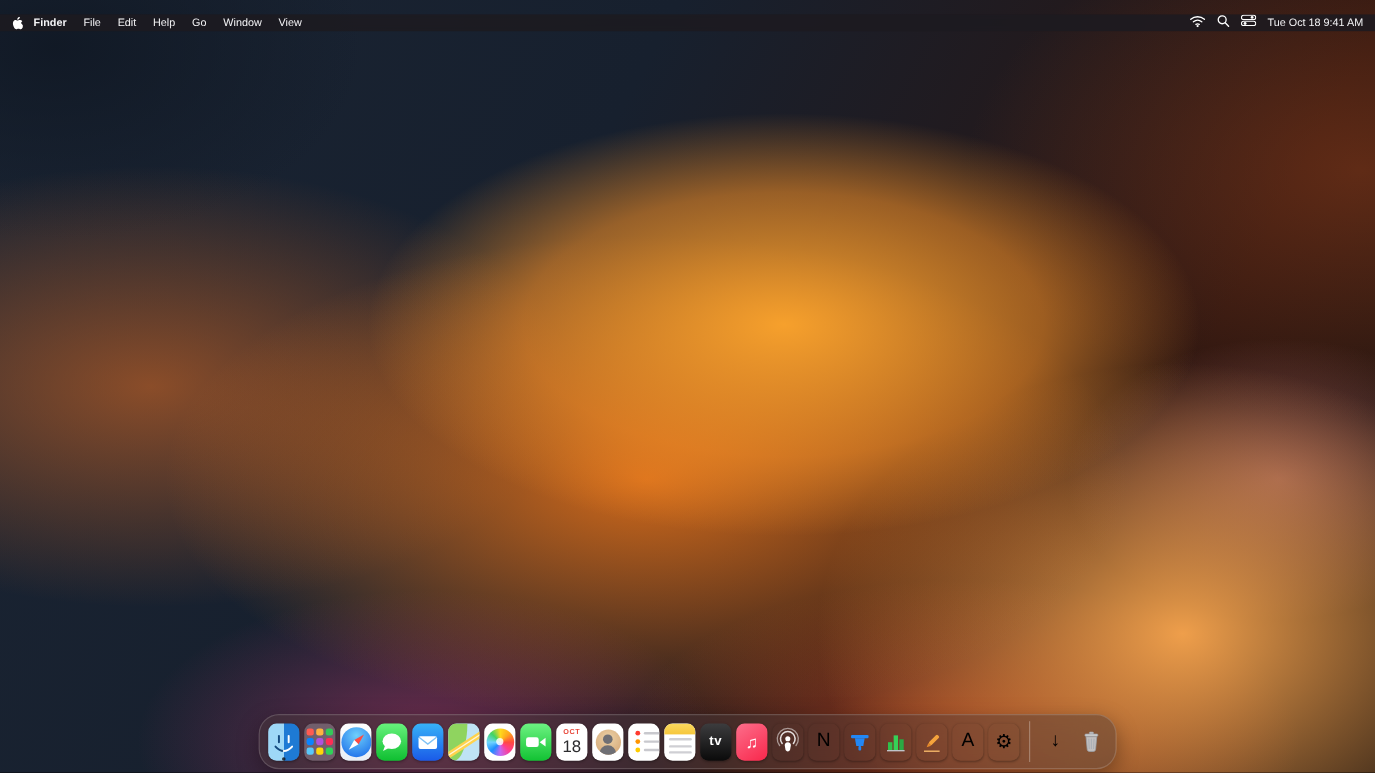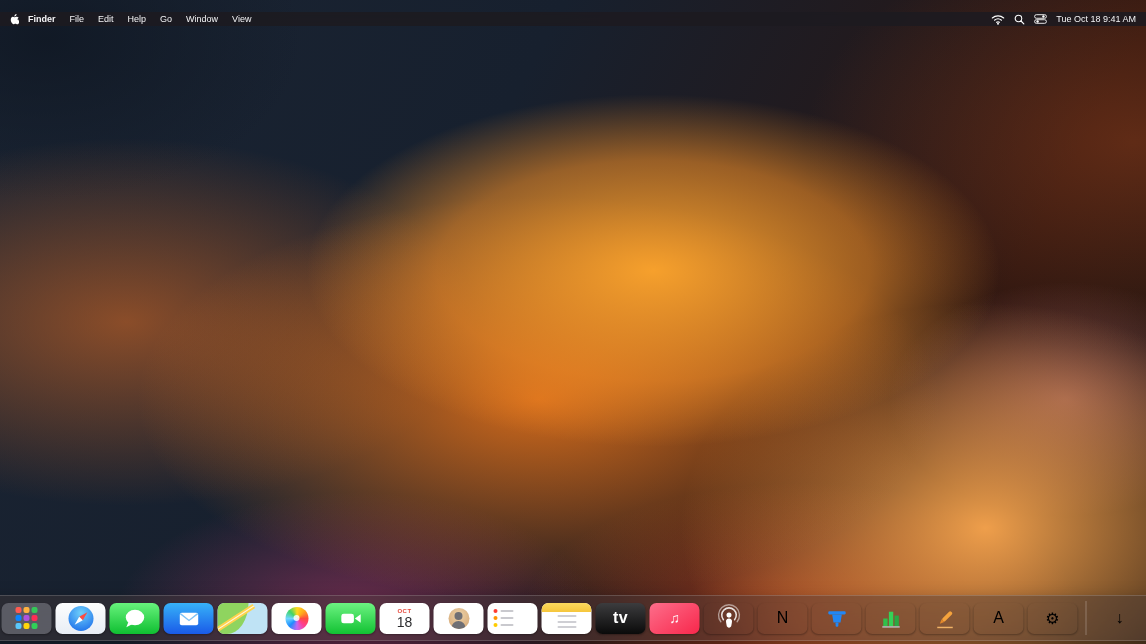--- a/index.html
+++ b/index.html
@@ -24,35 +24,35 @@
   }
   
   .menubar{
     position:absolute;top:0;left:0;right:0;height:14px;
     background:rgba(28,26,32,.88);backdrop-filter:blur(12px);
     display:flex;align-items:center;padding:0 10px;box-sizing:border-box;
     color:#f4f4f6;font-size:9px;line-height:14px;white-space:nowrap;margin-top:12px;
   }
   .menubar .mitem{padding:17px 7px;}
   .menubar .appname{font-weight:bold;padding:0 7px;}
-  .mb-right{margin-left:auto;display:flex;align-items:center;gap:9px;}
+  .mb-right{margin-left:auto;display:flex;gap:9px;}
   .mb-right svg{display:block;}
   .mb-clock{font-size:9px;}
   .apple-wrap{display:flex;align-items:center;padding-right:2px;}
   
   .dock{
     position:absolute;left:50%;bottom:3px;transform:translateX(-50%);
     display:flex;align-items:center;gap:4px;padding:5px 7px;
     background:rgba(68,58,58,.42);backdrop-filter:blur(18px);
     border:1px solid rgba(255,255,255,.16);border-radius:17px;
     box-shadow:0 6px 18px rgba(0,0,0,.35);
   }
   .dock-sep{width:1px;height:34px;background:rgba(255,255,255,.28);margin:0 4px;flex:0 0 auto;}
   .app{
-    width:50px;height:31px;border-radius:7px;position:relative;overflow:hidden;
+    width:26px;height:31px;border-radius:7px;position:relative;overflow:hidden;
     flex:0 0 auto;display:flex;align-items:center;justify-content:center;
     box-shadow:0 1px 2px rgba(0,0,0,.3);
   }
   .app.plain{background:none;overflow:visible;box-shadow:none;border-radius:0;}
   .app svg{display:block;}
   .run-dot{position:absolute;bottom:0px;left:50%;transform:translateX(-50%);width:3px;height:3px;border-radius:50%;background:rgba(25,25,28,.85);}
   .app-wrap{position:relative;display:flex;flex-direction:column;align-items:center;flex:0 0 auto;}
   
   .ic-finder{background:linear-gradient(90deg,#9ed8f7 0 50%,#1e7ad4 50% 100%);}
   .ic-launchpad{background:rgba(235,235,245,.25);}
@@ -78,21 +78,21 @@
   .contact-circle{width:21px;height:21px;border-radius:50%;background:radial-gradient(circle at 50% 35%,#ecd2a8,#d2a270);position:relative;overflow:hidden;}
   .contact-circle::before{content:"";position:absolute;left:50%;top:4px;width:8px;height:8px;margin-left:-4px;border-radius:50%;background:#6f6f74;}
   .contact-circle::after{content:"";position:absolute;left:50%;top:13px;width:14px;height:10px;margin-left:-7px;border-radius:7px 7px 0 0;background:#6f6f74;}
   .ic-reminders{background:#fff;flex-direction:column;align-items:flex-start;gap:3px;padding-left:6px;box-sizing:border-box;}
   .rem-row{display:flex;align-items:center;gap:3px;}
   .rem-dot{width:4px;height:4px;border-radius:50%;}
   .rem-line{width:13px;height:2.5px;border-radius:2px;background:#c9c9ce;}
   .ic-notes{background:#fff;flex-direction:column;justify-content:flex-start;}
   .notes-band{width:100%;height:9px;background:linear-gradient(180deg,#fbd95e,#f6c63c);}
   .notes-line{width:19px;height:2px;border-radius:2px;background:#cfcfd4;margin-top:3.5px;}
-  .ic-tv{background:linear-gradient(180deg,#3c3c3e,#0a0a0a);color:#fff;font-weight:bold;font-size:16px;letter-spacing:.5px;}
+  .ic-tv{background:linear-gradient(180deg,#3c3c3e,#0a0a0a);color:#fff;font-weight:bold;font-size:11px;letter-spacing:.5px;}
   .ic-music{background:linear-gradient(145deg,#fd6e8b,#f8274b);color:#fff;font-size:14px;}
   .ic-podcasts{background:linear-gradient(180deg,#b express;}
   .ic-podcasts{background:linear-gradient(180deg,#b express;}
   .ic-podcasts{background:linear-gradient(180deg,#bb63f5,#7a2bd9);}
   .ic-news{background:#fff;color:#fb4b63;font-weight:bold;font-size:15px;}
   .ic-keynote{background:#fff;}
   .ic-numbers{background:#fff;}
   .ic-pages{background:#fff;}
   .ic-appstore{background:linear-gradient(180deg,#3ea0fb,#0f6fe8);color:#fff;font-weight:bold;font-size:15px;}
   .ic-settings{background:radial-gradient(circle at 50% 32%,#9a9aa0,#5c5c61);color:#e9e9ee;font-size:19px;line-height:1;}

